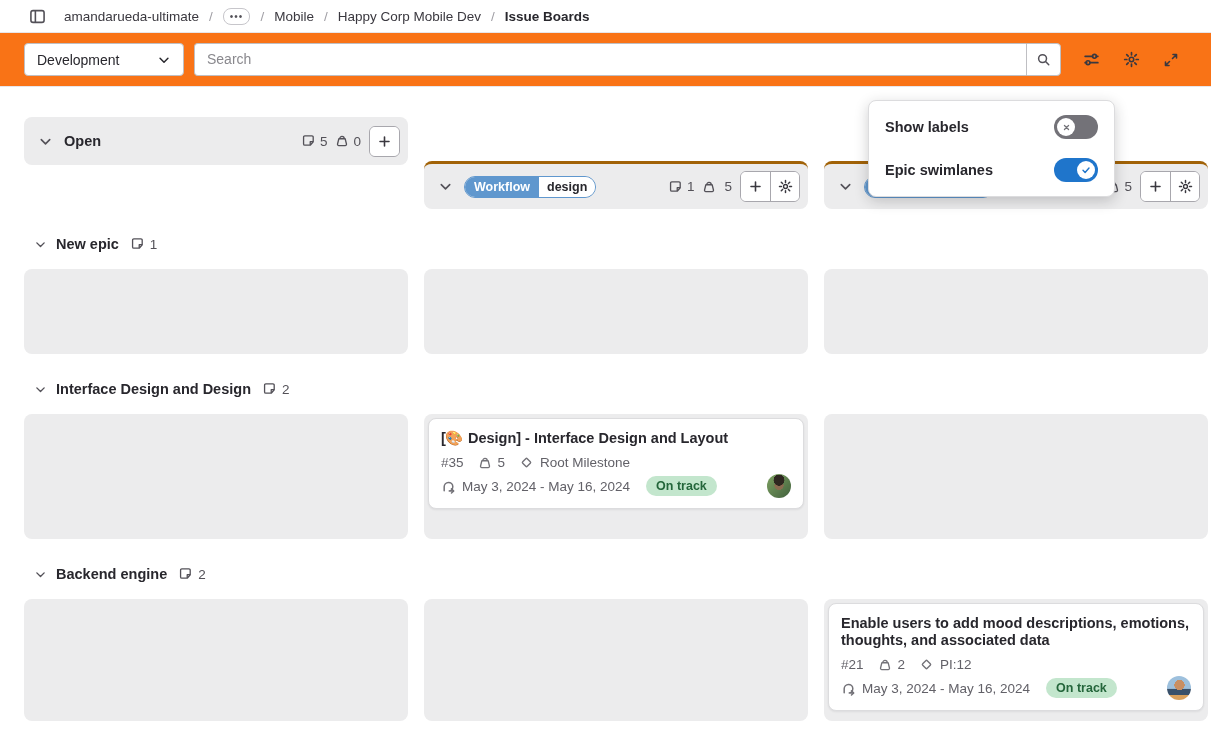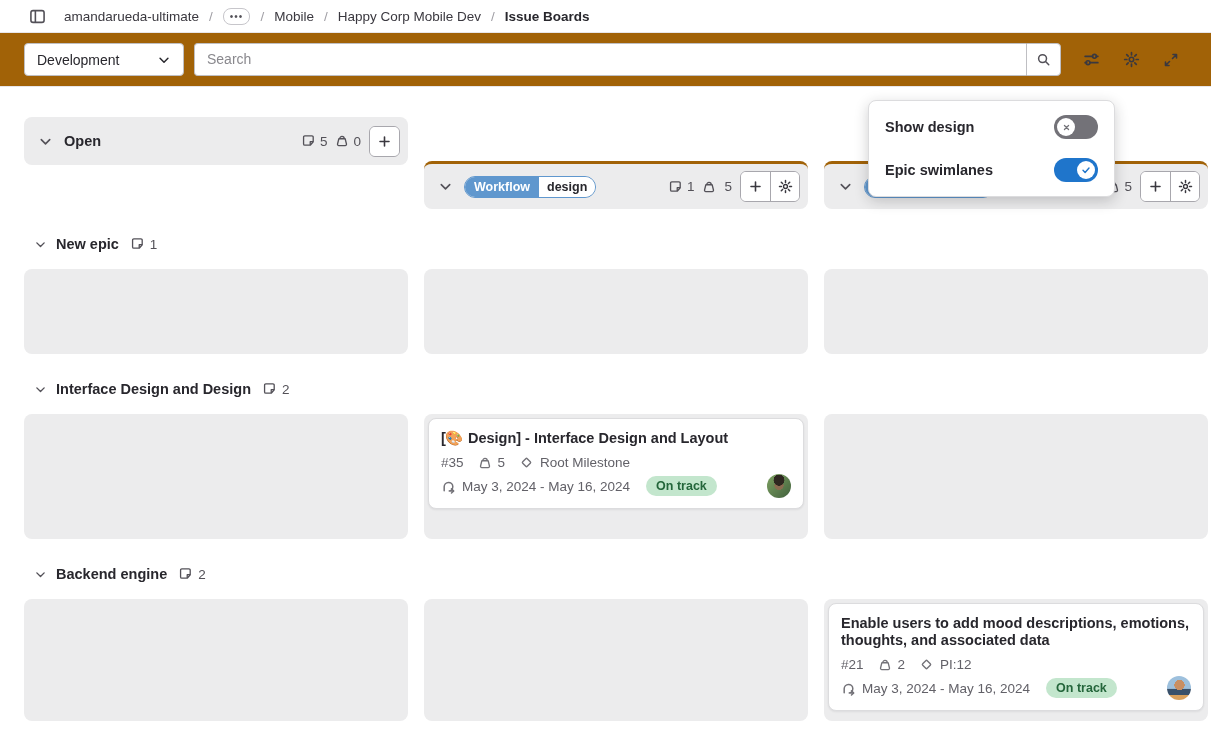--- a/index.html
+++ b/index.html
@@ -10,21 +10,21 @@
   
   .crumb-bar { height:33px; display:flex; align-items:center; padding:0 24px; border-bottom:1px solid #e7e6ea; background:#fff; }
   .sidebar-toggle { width:26px; height:26px; border:none; background:transparent; display:flex; align-items:center; justify-content:center; cursor:pointer; margin-right:14px; color:#535158;}
   .crumbs { display:flex; align-items:center; gap:10px; font-size:13.5px; color:#3a383f; }
   .crumb { color:#3a383f; }
   .crumb.current { font-weight:700; color:#28272d; }
   .crumb-sep { color:#a09fa5; }
   .crumb-ellipsis { display:inline-flex; align-items:center; justify-content:center; border:1px solid #c7c6cb; border-radius:8px; background:#fff; padding:0 6px; height:17px; font-size:10px; letter-spacing:1px; color:#535158; cursor:pointer; }
 
   
-  .toolbar { height:54px; display:flex; align-items:center; padding:0 24px; gap:10px; background:#a16207; border-bottom:1px solid #e7e6ea; }
+  .toolbar { height:54px; display:flex; align-items:center; padding:0 24px; gap:10px; background:#f97316; border-bottom:1px solid #e7e6ea; }
   .board-select { height:33px; min-width:160px; display:flex; align-items:center; justify-content:space-between; gap:10px; padding:0 12px; background:#fff; border:1px solid #bfbfc3; border-radius:4px; font-size:14px; color:#28272d; cursor:pointer; font-family:inherit;}
   .search-group { flex:1; display:flex; height:34px; }
   .search-input { flex:1; height:33px; border:1px solid #bfbfc3; border-right:none; border-radius:4px 0 0 4px; padding:0 12px; font-size:14px; font-family:inherit; color:#28272d; background:#fff; outline:none; }
   .search-input::placeholder { color:#89888d; }
   .search-btn { width:35px; height:33px; border:1px solid #bfbfc3; border-radius:0 4px 4px 0; background:#fff; display:flex; align-items:center; justify-content:center; color:#535158; cursor:pointer; }
   .tool-icons { display:flex; align-items:center; gap:8px; margin-left:4px; }
   .tool-icon-btn { width:32px; height:32px; border:none; background:transparent; border-radius:4px; display:flex; align-items:center; justify-content:center; color:#3a383f; cursor:pointer; }
 
   
   .board { margin:30px 24px 0 24px; }
@@ -416,21 +416,21 @@
               <span class="avatar avatar-2"></span>
             </div>
           </article>
         </div>
       </div>
     </section>
   </main>
 
   <div class="popover">
     <div class="pop-row">
-      <span class="pop-label">Show design</span>
+      <span class="pop-label">Show labels</span>
       <button class="toggle off">
         <span class="knob">
             <svg width="11" height="11" viewBox="0 0 16 16">
               <use href="#i-x"></use>
             </svg>
           </span>
       </button>
     </div>
     <div class="pop-row">
       <span class="pop-label">Epic swimlanes</span>

